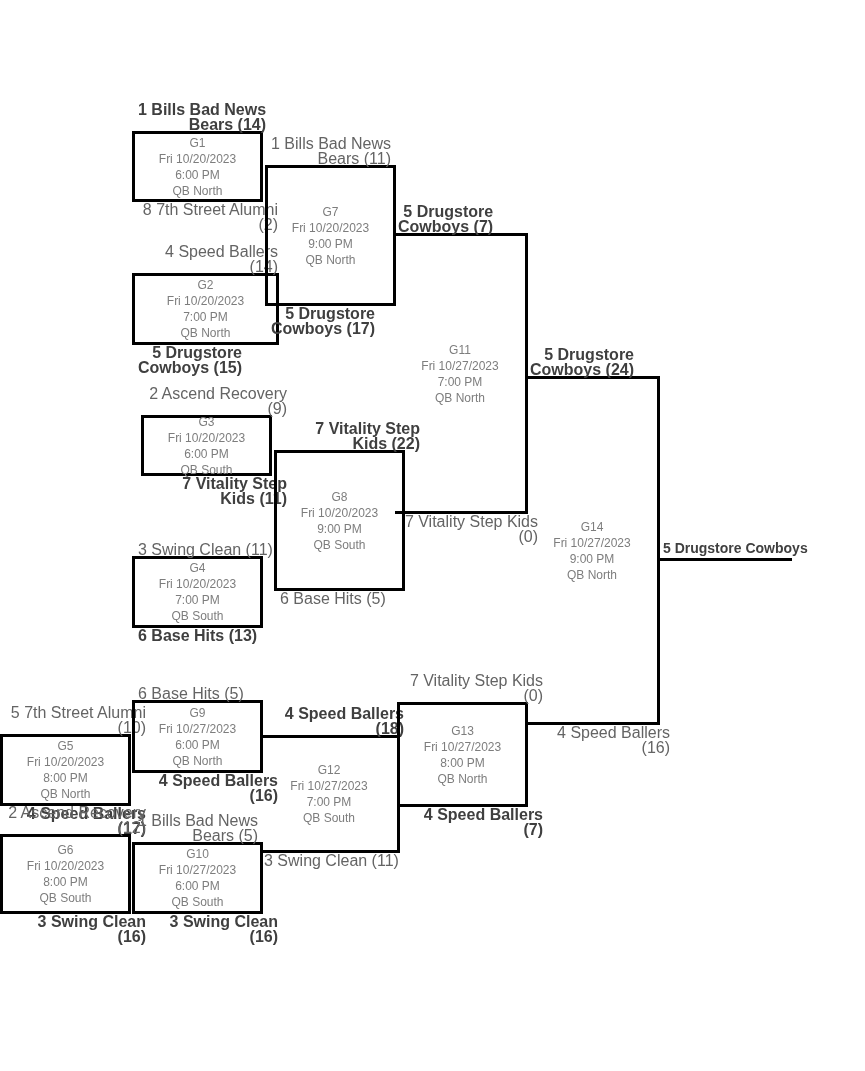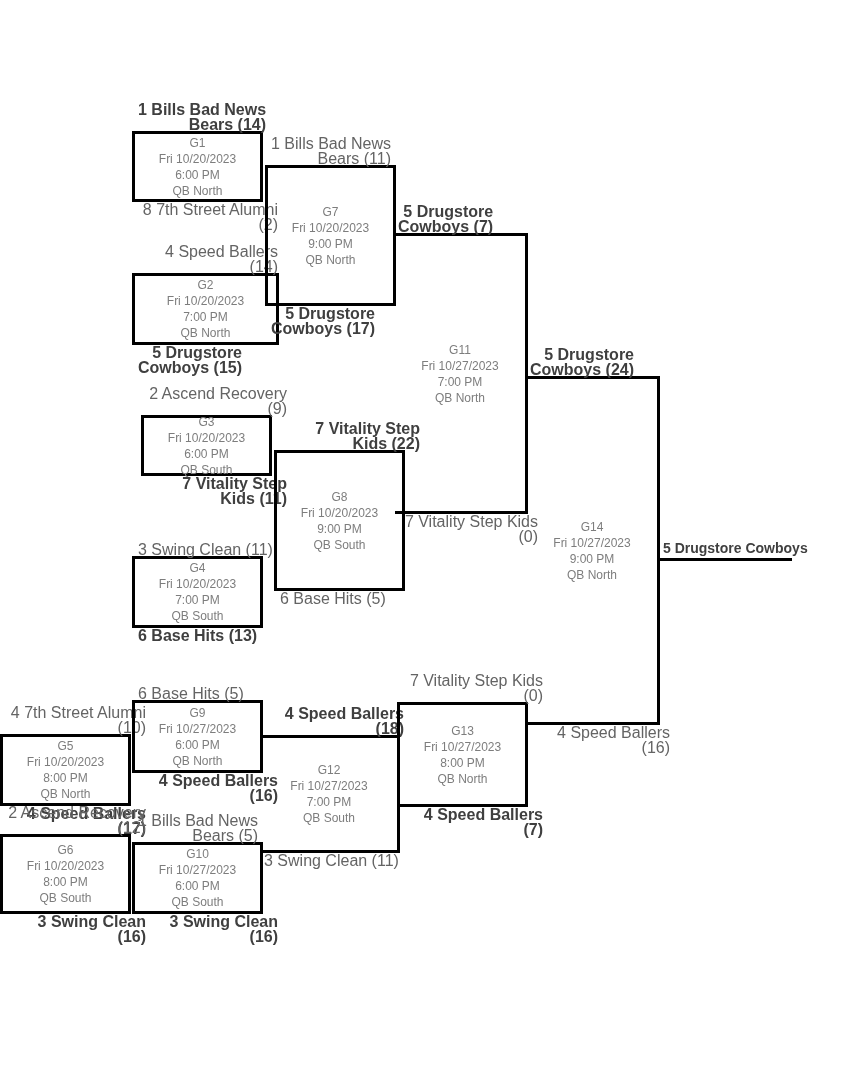--- a/index.html
+++ b/index.html
@@ -132,21 +132,21 @@
     <div class="info">
       <div>G4</div>
       <div>Fri 10/20/2023</div>
       <div>7:00 PM</div>
       <div>QB South</div>
     </div>
     <div class="team-label bottom winner">6 Base Hits (13)</div>
   </div>
 
   <div class="game rect" style="left:0px;top:734px;width:131px;height:72px">
-    <div class="team-label top">4 7th Street Alumni (10)</div>
+    <div class="team-label top">5 7th Street Alumni (10)</div>
     <div class="info">
       <div>G5</div>
       <div>Fri 10/20/2023</div>
       <div>8:00 PM</div>
       <div>QB North</div>
     </div>
     <div class="team-label bottom winner">4 Speed Ballers (17)</div>
   </div>
 
   <div class="game rect" style="left:0px;top:834px;width:131px;height:80px">

